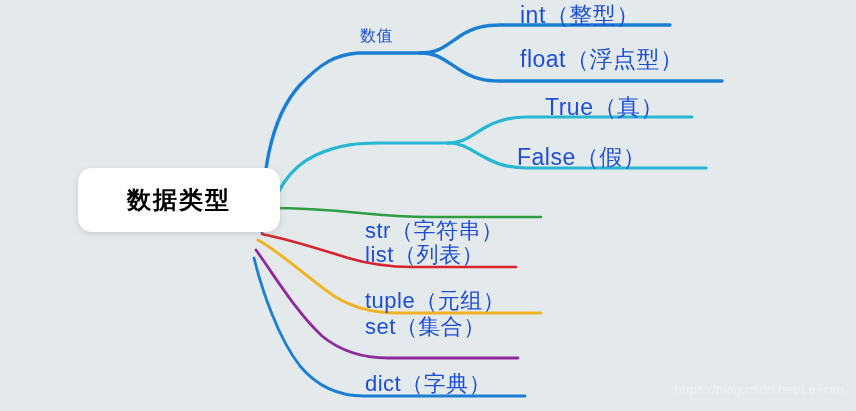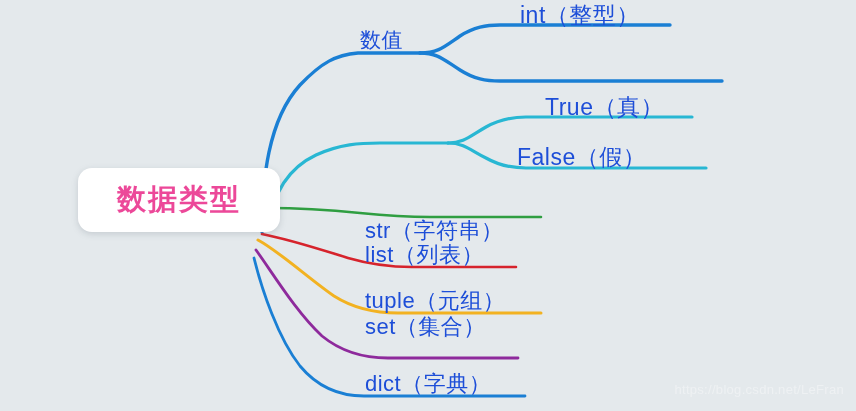--- a/index.html
+++ b/index.html
@@ -12,35 +12,35 @@
   }
   #canvas{position:absolute;left:0;top:0;width:856px;height:411px;}
   svg.edges{position:absolute;left:0;top:0;width:856px;height:411px;}
   .node-label{
     position:absolute;
     color:#1d4ed8;
     white-space:nowrap;
     font-weight:400;
     letter-spacing:0.5px;
   }
-  .lvl1{font-size:21px;}
+  .lvl1{font-size:16px;}
   .lvl2{font-size:23px;}
   .leaf{font-size:22px;}
   .root-box{
     position:absolute;
     left:78px;top:168px;
     width:202px;height:64px;
     background:#ffffff;
     border-radius:14px;
     box-shadow:0 2px 6px rgba(120,130,140,0.28);
     display:flex;align-items:center;justify-content:center;
   }
   .root-text{
-    font-size:29px;
-    color:#ec4899;
+    font-size:24px;
+    color:#000000;
     font-weight:700;
     letter-spacing:2px;
   }
   .watermark{
     position:absolute;
     right:12px;bottom:14px;
     font-size:13px;
     color:#eef1f3;
     letter-spacing:0.3px;
     font-family:"Liberation Sans","DejaVu Sans",sans-serif;
@@ -72,20 +72,21 @@
 
     <path d="M254,258 C262,290 278,338 300,366 C320,390 344,396 364,396 L525,396" fill="none" stroke="#1a7fd4" stroke-width="2.8" stroke-linecap="round"></path>
   </svg>
 
   <div class="root-box">
     <span class="root-text">数据类型</span>
   </div>
 
   <div class="node-label lvl1" style="left:360px;top:26px;">数值</div>
   <div class="node-label lvl2" style="left:520px;top:0px;">int（整型）</div>
+  <div class="node-label lvl2" style="left:520px;top:44px;">float（浮点型）</div>
 
   <div class="node-label lvl2" style="left:545px;top:92px;">True（真）</div>
   <div class="node-label lvl2" style="left:517px;top:142px;">False（假）</div>
 
   <div class="node-label leaf" style="left:365px;top:180px;margin-top:36px;">str（字符串）</div>
   <div class="node-label leaf" style="left:365px;top:240px;">list（列表）</div>
   <div class="node-label leaf" style="left:365px;top:286px;">tuple（元组）</div>
   <div class="node-label leaf" style="left:365px;top:312px;">set（集合）</div>
   <div class="node-label leaf" style="left:365px;top:369px;">dict（字典）</div>
 

